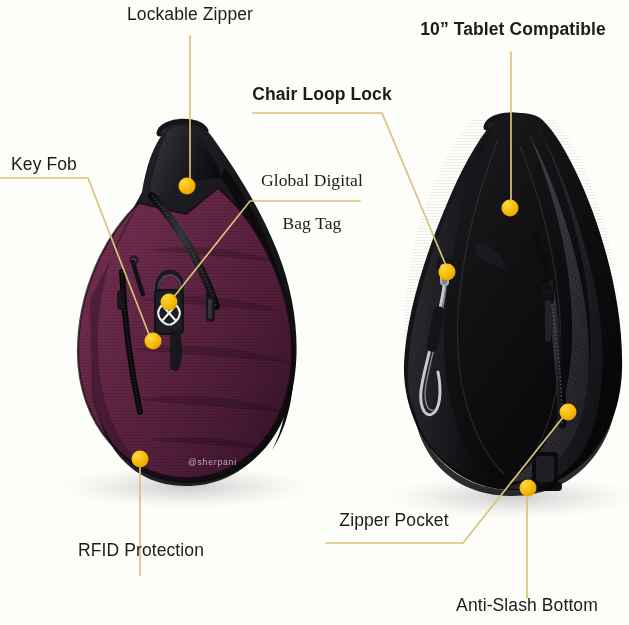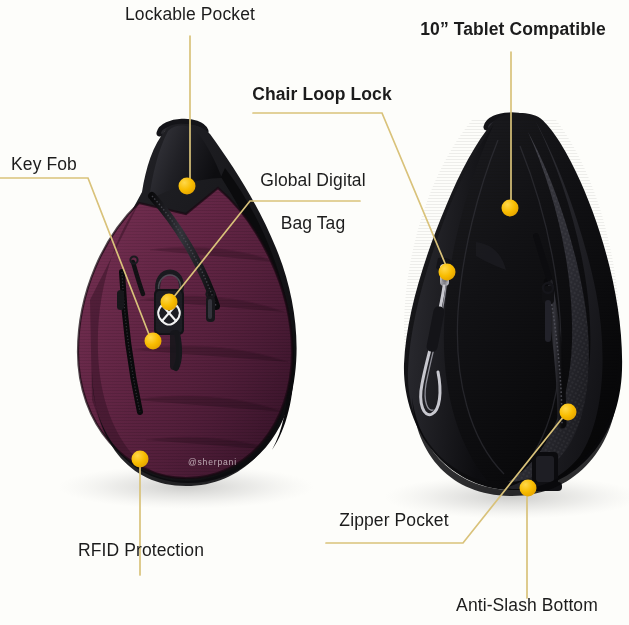--- a/index.html
+++ b/index.html
@@ -344,29 +344,29 @@
       <circle cx="447" cy="272" r="8.5" fill="url(#gDot)"></circle>
       <circle cx="510" cy="208" r="8.5" fill="url(#gDot)"></circle>
       <circle cx="153" cy="341" r="8.5" fill="url(#gDot)"></circle>
       <circle cx="169" cy="302" r="8.5" fill="url(#gDot)"></circle>
       <circle cx="140" cy="459" r="8.5" fill="url(#gDot)"></circle>
       <circle cx="568" cy="412" r="8.5" fill="url(#gDot)"></circle>
       <circle cx="528" cy="488" r="8.5" fill="url(#gDot)"></circle>
     </g>
   </svg>
 
-  <div class="callout-label center" style="left:110px; top:4px; width:160px;">Lockable Pocket</div>
+  <div class="callout-label center" style="left:110px; top:4px; width:160px;">Lockable Zipper</div>
 
   <div class="callout-label center" style="left:242px; top:84px; width:160px;font-weight:bold;">Chair Loop Lock</div>
 
   <div class="callout-label center" style="left:403px; top:19px; width:220px;font-weight:bold;">10” Tablet Compatible</div>
 
   <div class="callout-label center" style="left:0px; top:146px; width:88px;margin-top:8px;">Key Fob</div>
 
-  <div class="callout-label center" style="left:233px; top:149px; width:140px;">
+  <div class="callout-label center" style="left:233px; top:149px; width:140px;font-family:Liberation Serif, serif;">
     <span>Global Digital</span><br>
     <span>Bag Tag</span>
   </div>
 
   <div class="callout-label center" style="left:51px; top:540px; width:180px;">RFID Protection</div>
 
   <div class="callout-label center" style="left:427px; top:595px; width:200px;">Anti-Slash Bottom</div>
 
   <div class="callout-label center" style="left:324px; top:510px; width:140px;">Zipper Pocket</div>
 

